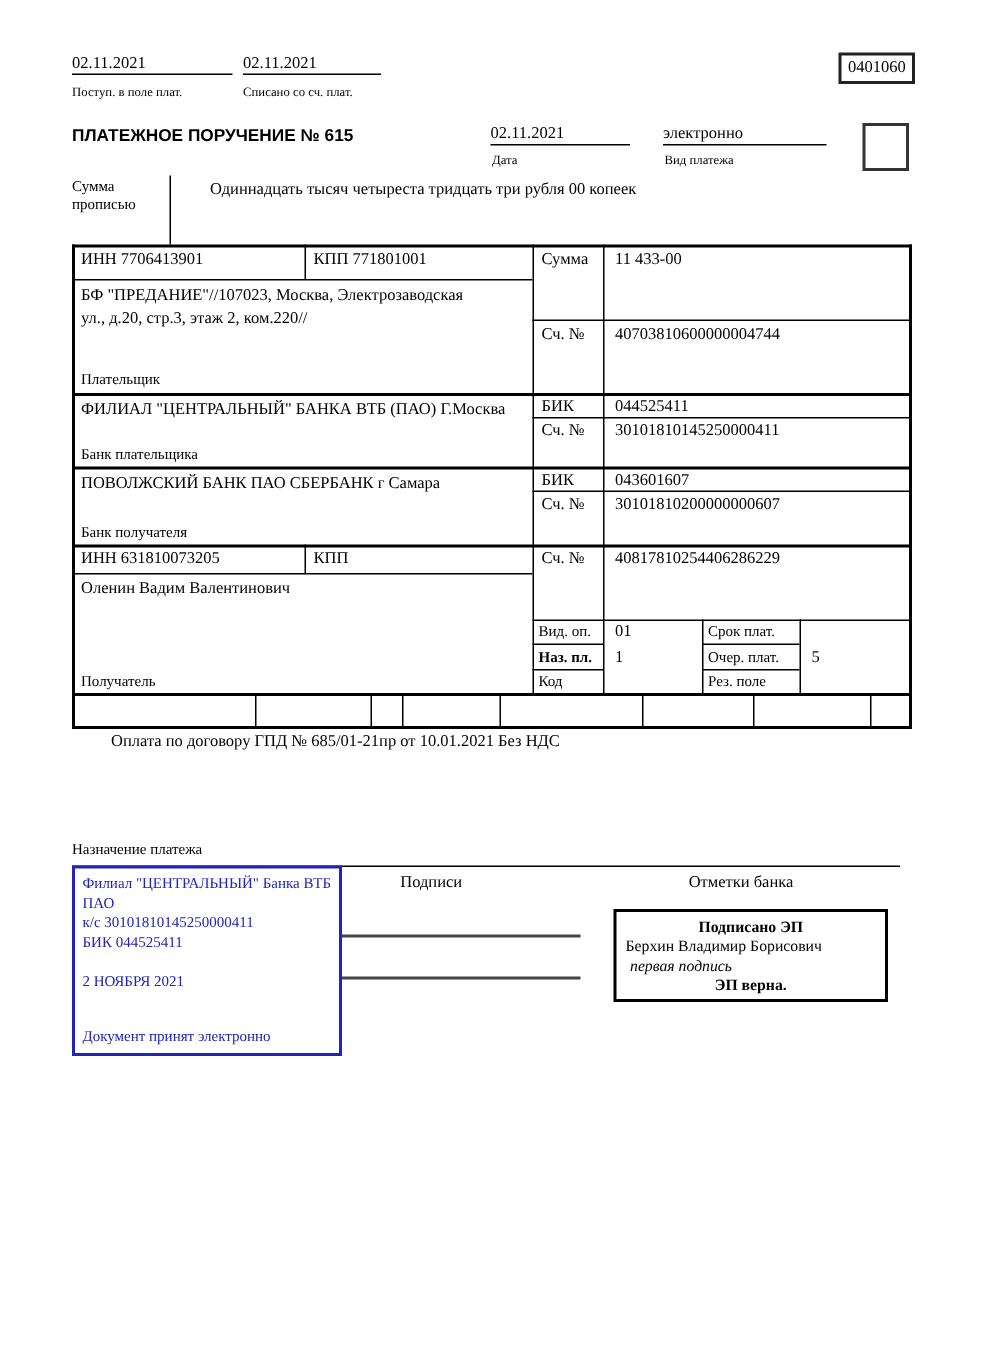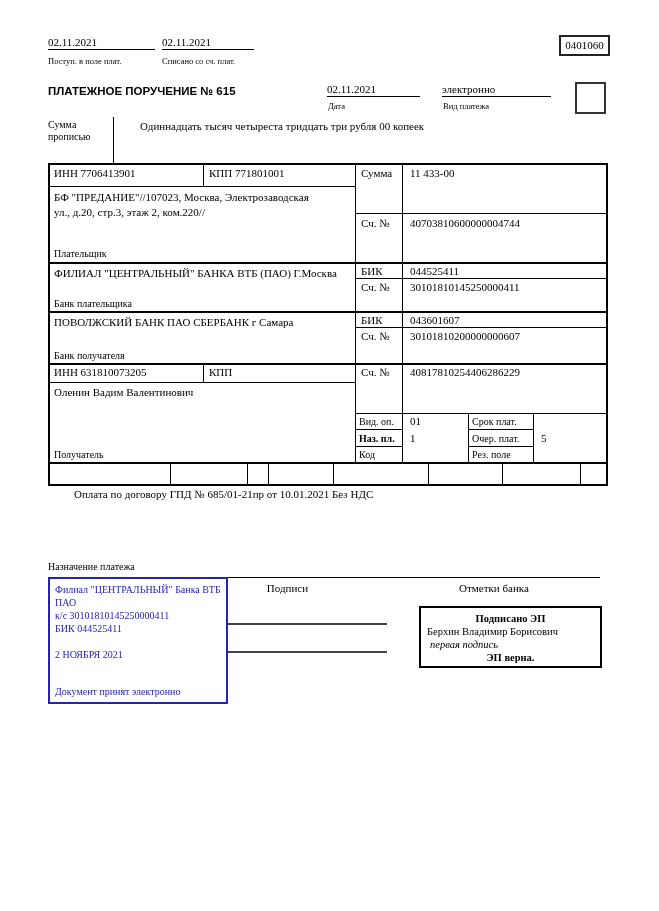--- a/index.html
+++ b/index.html
@@ -140,18 +140,18 @@
   <div>2 НОЯБРЯ 2021</div>
   <div class="grow"></div>
   <div>Документ принят электронно</div>
 </div>
 
 <div class="abs t11 ctr" style="left:230px;top:582px;width:115px;">Подписи</div>
 <div class="abs t11 ctr" style="left:418px;top:582px;width:152px;">Отметки банка</div>
 <div class="sigline" style="left:228px;top:623px;width:159px;"></div>
 <div class="sigline" style="left:228px;top:651px;width:159px;"></div>
 
-<div class="abs esignbox" style="left:419px;top:606px;width:183px;height:62px;">
+<div class="abs esignbox" style="left:409px;top:606px;width:183px;height:62px;">
   <div class="b ctr">Подписано ЭП</div>
   <div>Берхин Владимир Борисович</div>
   <div class="i" style="padding-left:3px;">первая подпись</div>
   <div class="b ctr">ЭП верна.</div>
 </div>
 
 </body></html>

